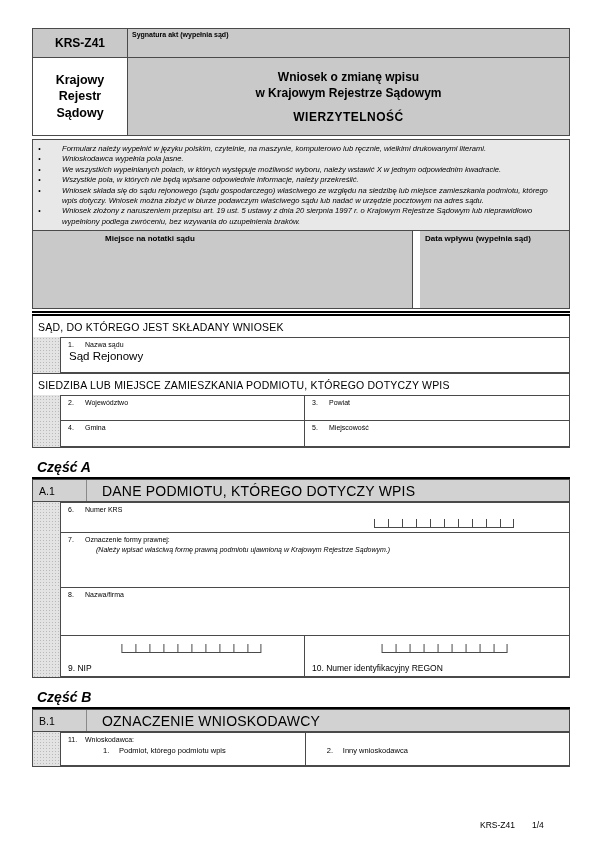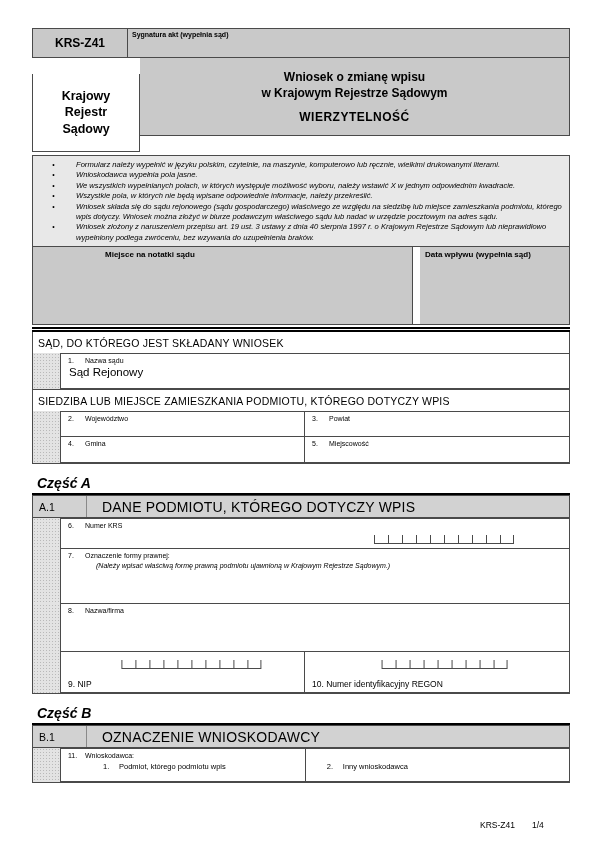--- a/index.html
+++ b/index.html
@@ -14,31 +14,31 @@
   body{background:#fff;font-family:"Liberation Sans", sans-serif;color:var(--ink);}
   .page{position:relative;width:600px;height:849px;background:#fff;overflow:hidden;}
   .form{position:absolute;left:32px;top:28px;width:538px;}
 
   
   .hrow{display:flex;}
   .h-code{width:96px;height:30px;background:var(--cell-gray);border:1px solid var(--line);
           display:flex;align-items:center;justify-content:center;font-weight:bold;font-size:12px;}
   .h-sig{flex:1;height:30px;background:var(--cell-gray);border:1px solid var(--line);border-left:none;
          font-weight:bold;font-size:7px;padding:2px 4px;}
-  .h-reg{width:108px;height:78px;background:#fff;border:1px solid var(--line);border-top:none;
+  .h-reg{width:96px;height:78px;background:#fff;border:1px solid var(--line);border-top:none;
          display:flex;flex-direction:column;align-items:center;justify-content:center;
-         font-weight:bold;font-size:12.5px;line-height:1.3;margin-top:16px;}
+         font-weight:bold;font-size:12.5px;line-height:1.3;}
   .h-title{flex:1;height:78px;background:var(--cell-gray);border:1px solid var(--line);border-top:none;border-left:none;
            display:flex;flex-direction:column;align-items:center;justify-content:center;text-align:center;}
   .h-title .t1{font-weight:bold;font-size:12px;line-height:1.35;}
   .h-title .sub{font-weight:bold;font-size:12px;margin-top:9px;letter-spacing:.5px;}
 
   
   .instr{margin-top:3px;border:1px solid var(--line);background:var(--instr-gray);
-         padding:4px 6px 3px 16px;font-style:italic;font-size:7.6px;line-height:10.4px;}
+         padding:4px 6px 3px 2px;font-style:italic;font-size:7.6px;line-height:10.4px;}
   .instr .it{display:flex;}
   .instr .b{width:9px;text-align:center;font-style:normal;font-size:7px;flex:none;}
   .instr .tx{flex:1;padding-left:18px;}
 
   
   .notes{display:flex;border:1px solid var(--line);border-top:none;height:78px;gap:7px;}
   .notes .left{width:380px;background:var(--cell-gray);border-right:1px solid var(--line);
                font-weight:bold;font-size:8px;padding:3px 0 0 72px;}
   .notes .right{flex:1;background:var(--cell-gray);font-weight:bold;font-size:8px;padding:3px 4px 15px 5px;}
 
@@ -127,21 +127,21 @@
       <div class="it">
         <span class="b">•</span>
         <span class="tx">Wszystkie pola, w których nie będą wpisane odpowiednie informacje, należy przekreślić.</span>
         </div>
       <div class="it">
         <span class="b">•</span>
         <span class="tx">Wniosek składa się do sądu rejonowego (sądu gospodarczego) właściwego ze względu na siedzibę lub miejsce zamieszkania podmiotu, którego wpis dotyczy. Wniosek można złożyć w biurze podawczym właściwego sądu lub nadać w urzędzie pocztowym na adres sądu.</span>
         </div>
       <div class="it">
         <span class="b">•</span>
-        <span class="tx">Wniosek złożony z naruszeniem przepisu art. 19 ust. 3 ustawy z dnia 40 sierpnia 1997 r. o Krajowym Rejestrze Sądowym lub nieprawidłowo wypełniony podlega zwróceniu, bez wzywania do uzupełnienia braków.</span>
+        <span class="tx">Wniosek złożony z naruszeniem przepisu art. 19 ust. 5 ustawy z dnia 20 sierpnia 1997 r. o Krajowym Rejestrze Sądowym lub nieprawidłowo wypełniony podlega zwróceniu, bez wzywania do uzupełnienia braków.</span>
         </div>
     </div>
 
     <div class="notes">
       <div class="left">Miejsce na notatki sądu</div>
       <div class="right">Data wpływu (wypełnia sąd)</div>
     </div>
 
     <div class="dbl-sep"></div>
     <div class="sec">

